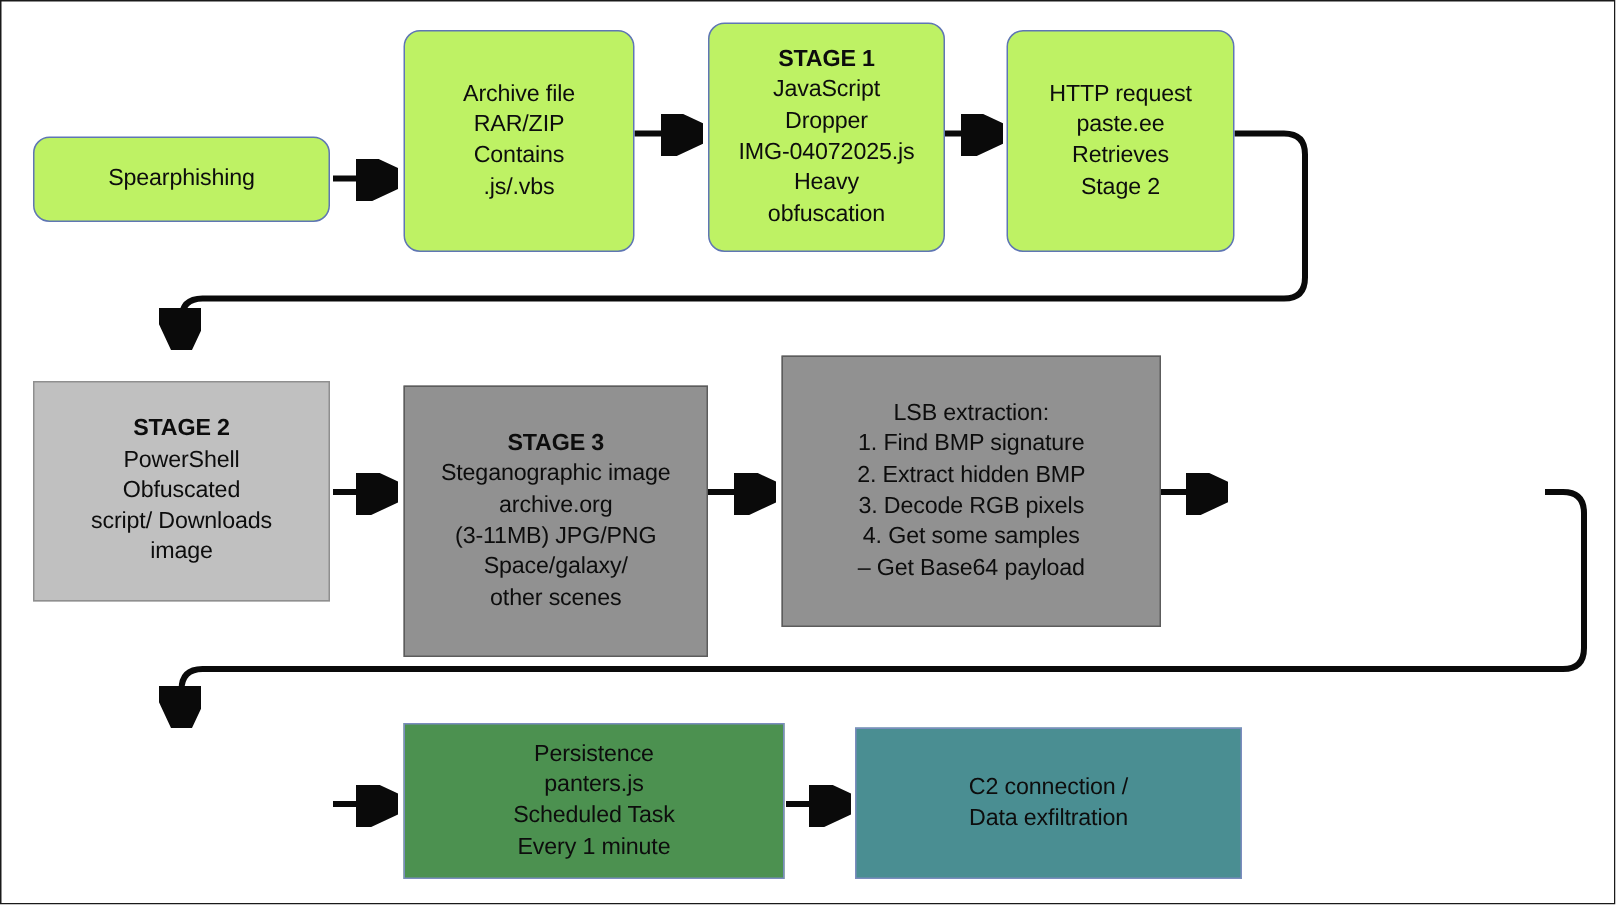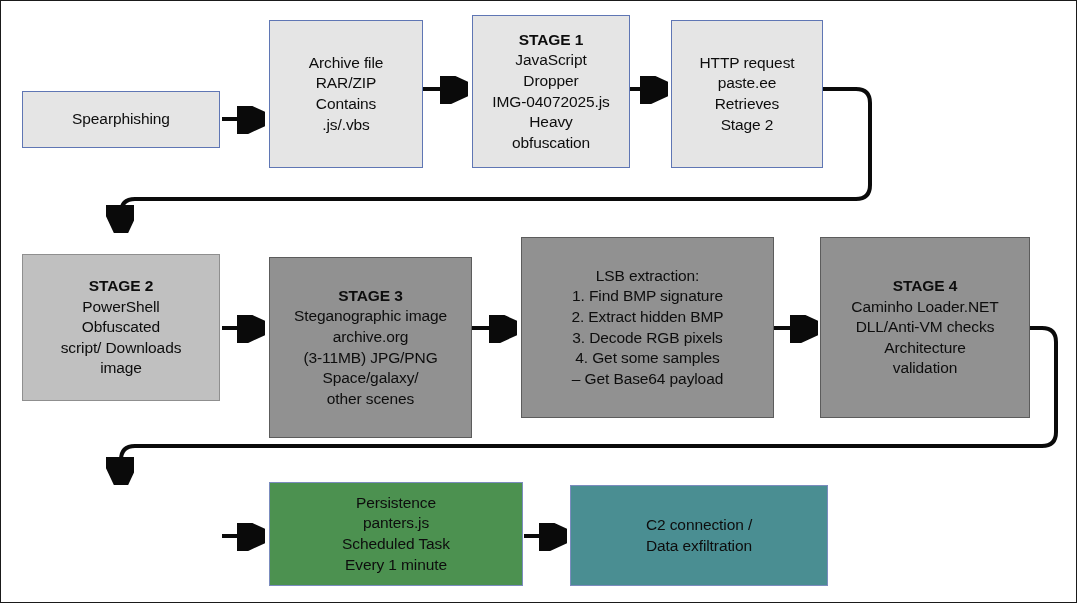--- a/index.html
+++ b/index.html
@@ -21,21 +21,21 @@
     text-align:center;
     color:#0d0d0d;
     font-size:15.5px;
     line-height:1.33;
     padding:4px 6px;
     border:1px solid #7b8cbe;
     white-space:pre-line;
     letter-spacing:-0.1px;
   }
   .node .ttl{font-weight:bold;}
-  .fill-blue{background:#e5e5e5;border-color:#5f76b4;}
+  .fill-blue{background:#bef264;border-color:#5f76b4;border-radius:11px;}
   .fill-lightgray{background:#c0c0c0;border-color:#8f8f8f;}
   .fill-darkgray{background:#919191;border-color:#5c5c5c;}
   .fill-green{background:#4c9150;border-color:#7b8cbe;}
   .fill-teal{background:#4a8e92;border-color:#7b8cbe;}
   svg.links{position:absolute;left:0;top:0;width:1077px;height:603px;pointer-events:none;}
   svg.links path,svg.links line{stroke:#0a0a0a;stroke-width:4;fill:none;}
 </style>
 </head>
 <body>
 
@@ -110,27 +110,20 @@
 
   <div class="node fill-darkgray" style="left:520px;top:236px;width:253px;height:181px;align-items:center;">
     <span>LSB extraction:
 1. Find BMP signature
 2. Extract hidden BMP
 3. Decode RGB pixels
 4. Get some samples
 – Get Base64 payload</span>
   </div>
 
-  <div class="node fill-darkgray" style="left:819px;top:236px;width:210px;height:181px;flex-direction:column;">
-    <span class="ttl">STAGE 4</span>
-    <span>Caminho Loader.NET
-DLL/Anti-VM checks
-Architecture
-validation</span>
-  </div>
 
 
   <div class="node fill-green" style="left:268px;top:481px;width:254px;height:104px;">
     <span>Persistence
 panters.js
 Scheduled Task
 Every 1 minute</span>
   </div>
 
   <div class="node fill-teal" style="left:569px;top:484px;width:258px;height:101px;">

